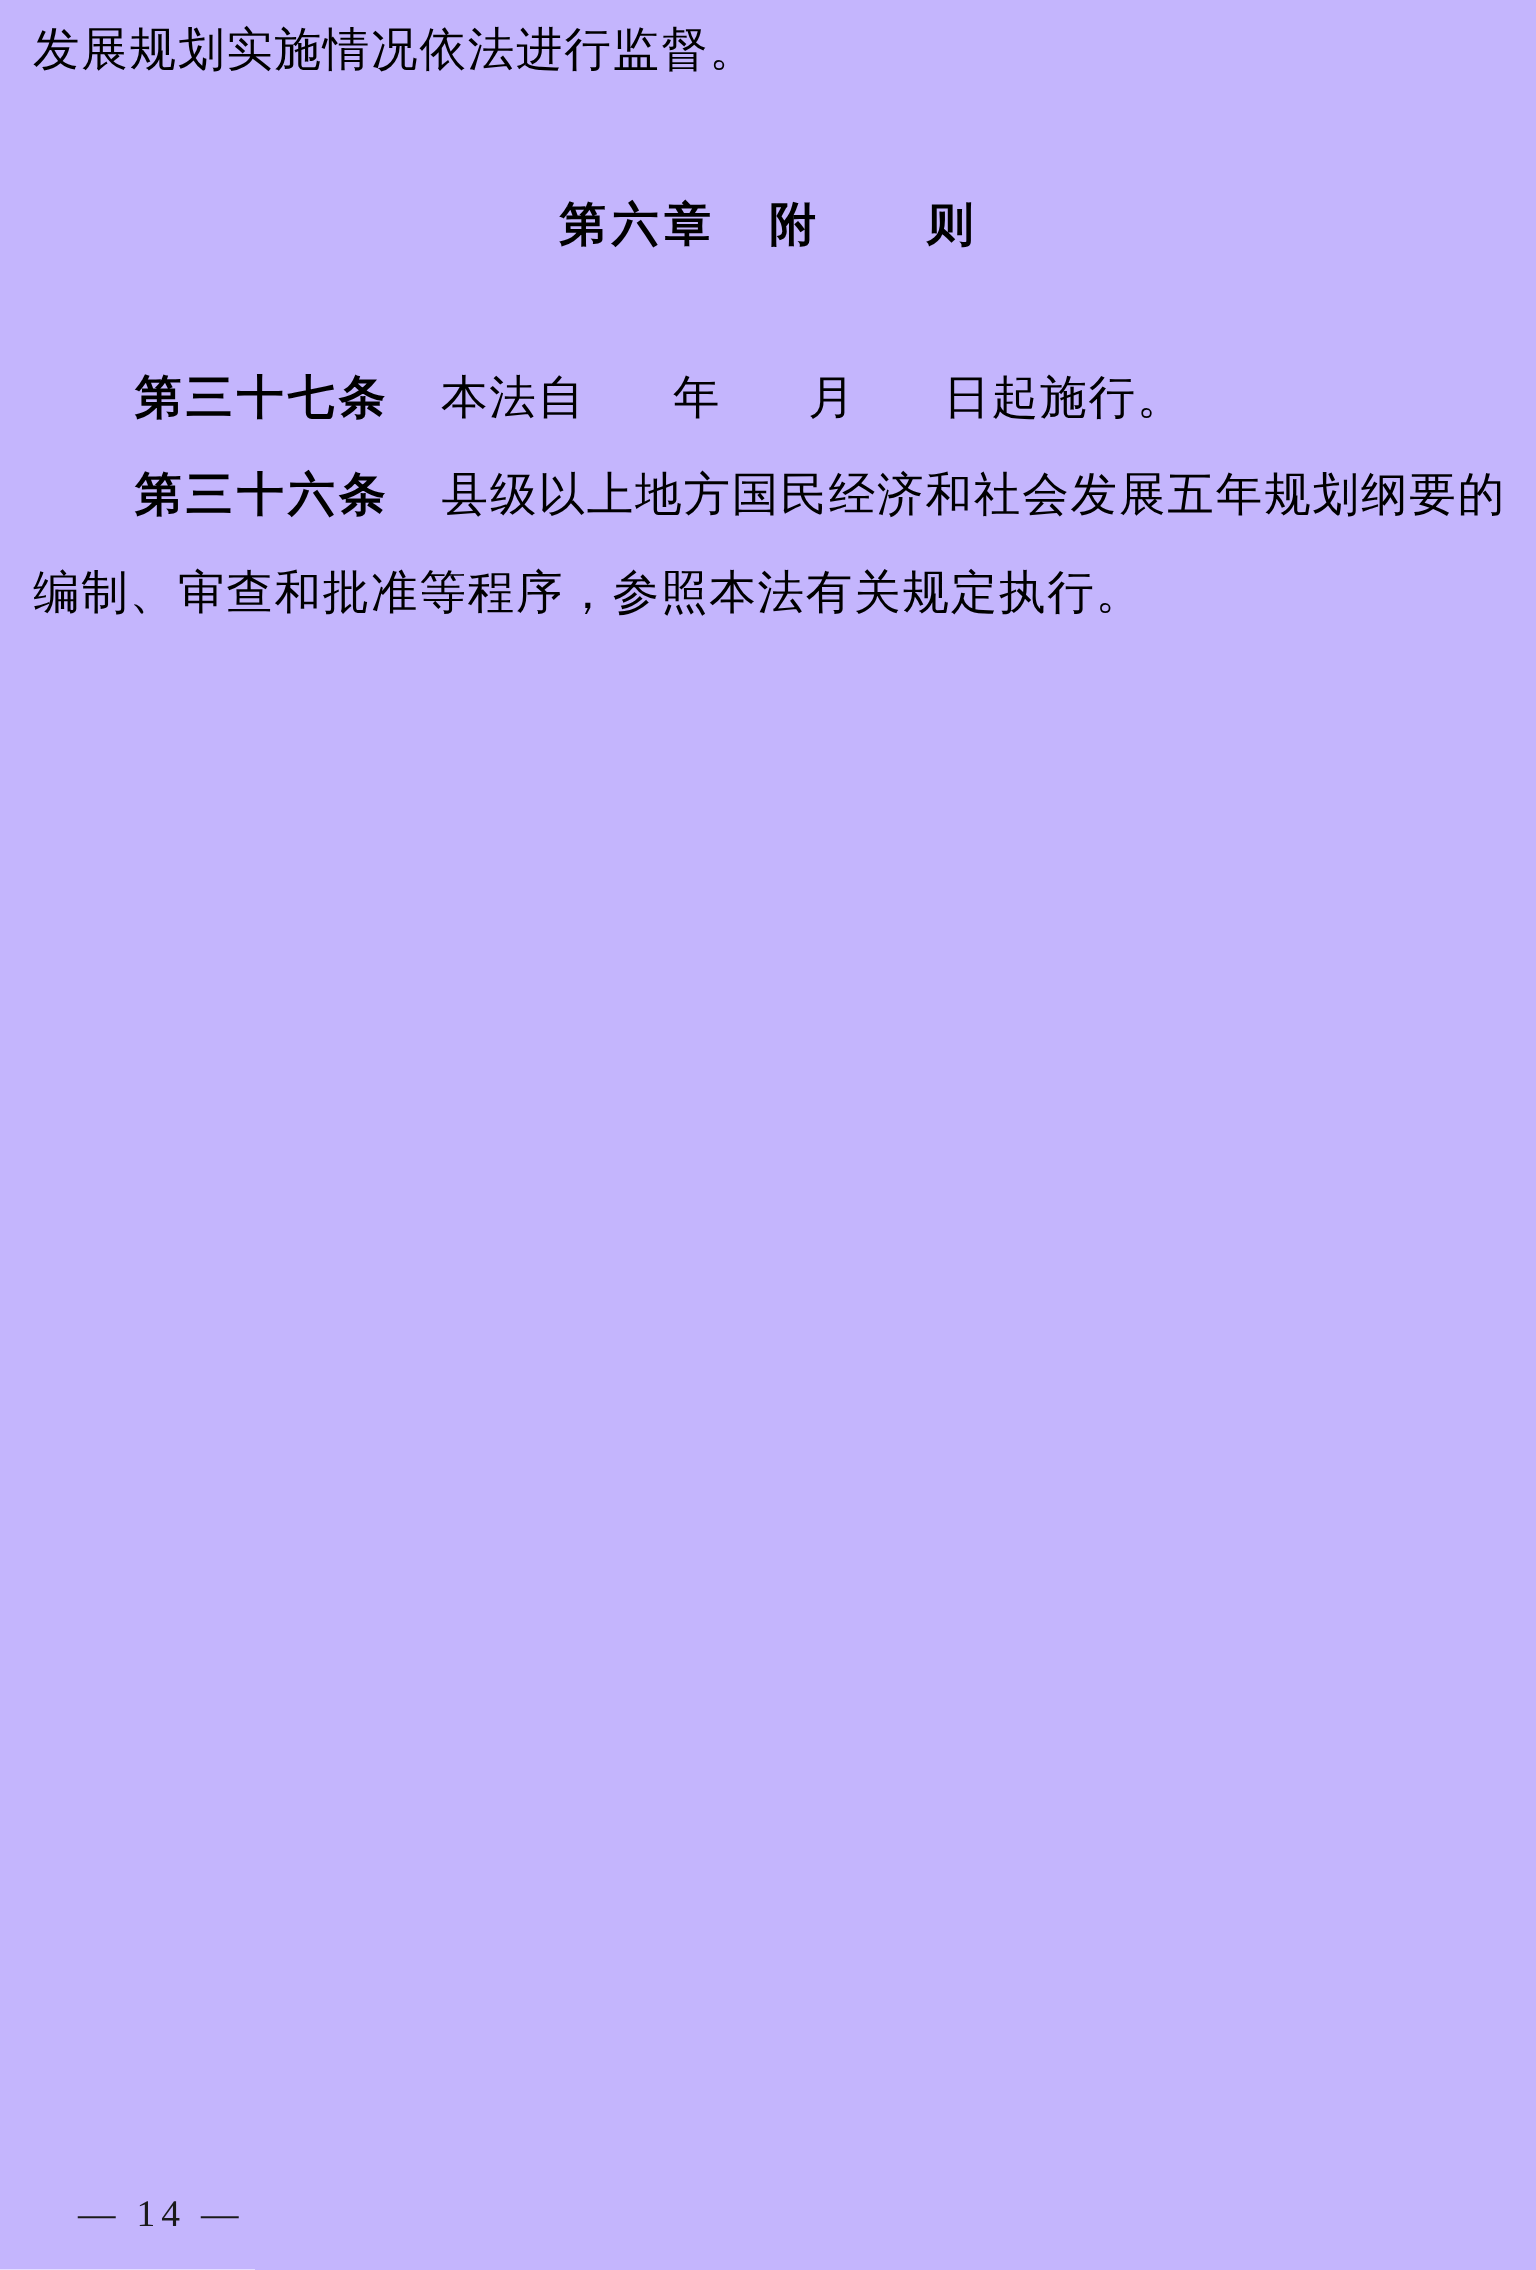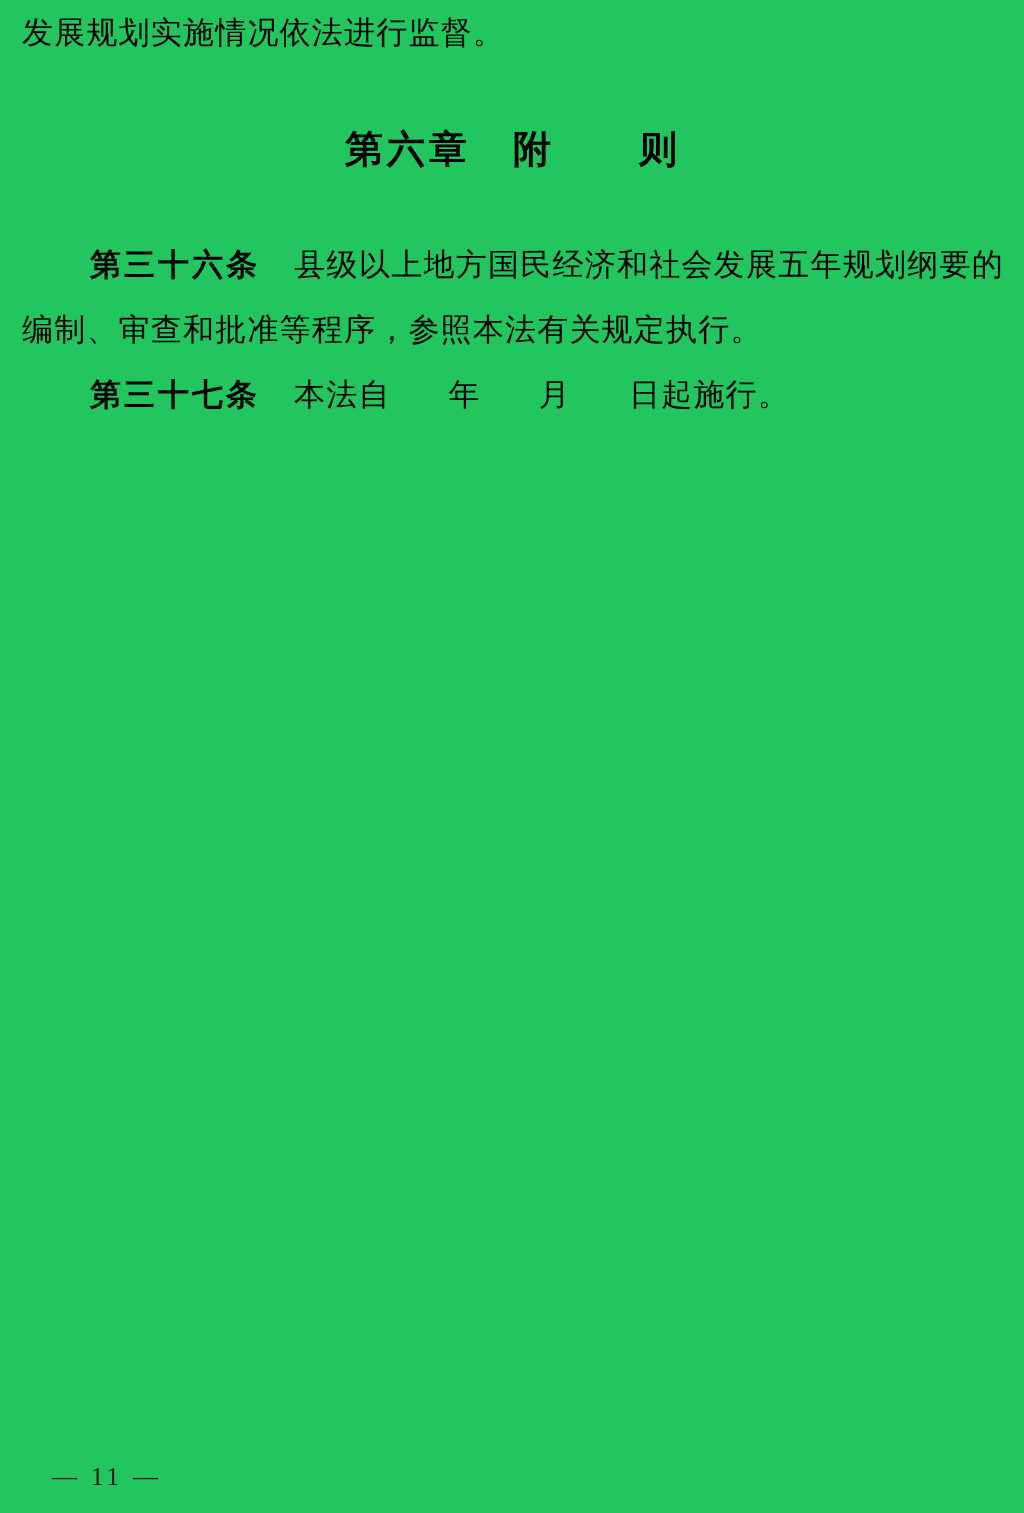--- a/index.html
+++ b/index.html
@@ -9,21 +9,21 @@
   }
   body {
     font-family: "Liberation Serif", "DejaVu Serif", serif;
     color: #000000;
   }
   .page {
     position: relative;
     width: 1024px;
     height: 1513px;
     margin: 0 auto;
-    background: #22c55e;
+    background: #c4b5fd;
     overflow: hidden;
     box-sizing: border-box;
   }
   .body-area {
     position: absolute;
     left: 22px;
     top: 0;
     width: 982px;
   }
   
@@ -39,21 +39,21 @@
   }
   .para .lead {
     font-weight: bold;
     letter-spacing: 3px;
   }
   .indent {
     text-indent: 68px;
   }
   .chapter-title {
     text-align: center;
-    font-size: 38px;
+    font-size: 31px;
     font-weight: bold;
     letter-spacing: 4px;
     margin: 0;
     line-height: 65px;
   }
   .gap-before-chapter { height: 52px; }
   .gap-after-chapter { height: 50px; }
   .footer {
     position: absolute;
     left: 0;
@@ -80,23 +80,23 @@
     <p class="para"><span>发展规划实施情况依法进行监督。</span></p>
 
 
 
     <div class="gap-before-chapter"></div>
 
     <h2 class="chapter-title">第六章　附　　则</h2>
 
     <div class="gap-after-chapter"></div>
 
+    <p class="para indent"><span class="lead">第三十七条</span><span class="blank-gap-sm"></span><span>本法自</span><span class="blank-gap"></span><span>年</span><span class="blank-gap"></span><span>月</span><span class="blank-gap"></span><span>日起施行。</span></p>
+
     <p class="para indent"><span class="lead">第三十六条</span><span class="blank-gap-sm"></span><span>县级以上地方国民经济和社会发展五年规划纲要的编制、审查和批准等程序，参照本法有关规定执行。</span></p>
-
-    <p class="para indent"><span class="lead">第三十七条</span><span class="blank-gap-sm"></span><span>本法自</span><span class="blank-gap"></span><span>年</span><span class="blank-gap"></span><span>月</span><span class="blank-gap"></span><span>日起施行。</span></p>
 
   </div>
 
   <div class="footer">
-    <span class="dash">—</span><span>11</span><span class="dash">—</span>
+    <span class="dash">—</span><span>14</span><span class="dash">—</span>
   </div>
 
 </div>
 
 </body></html>

